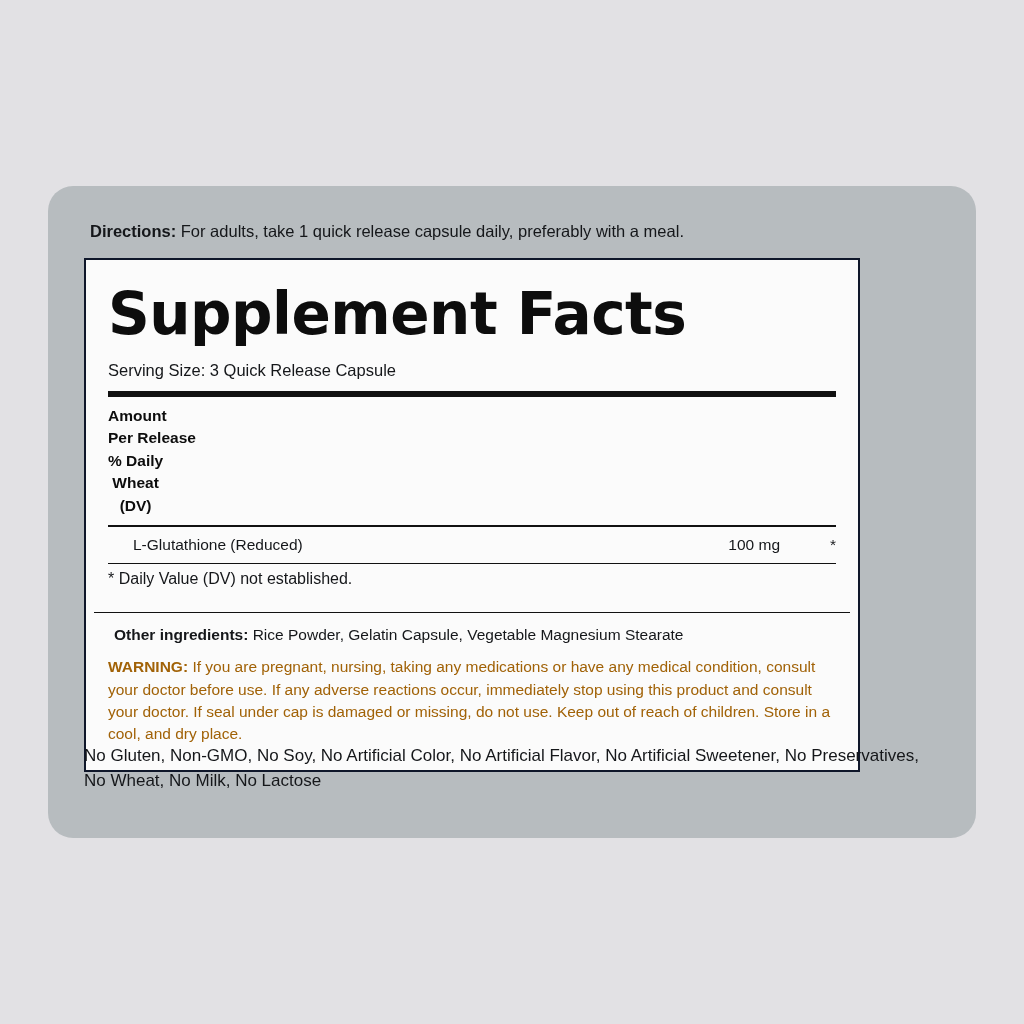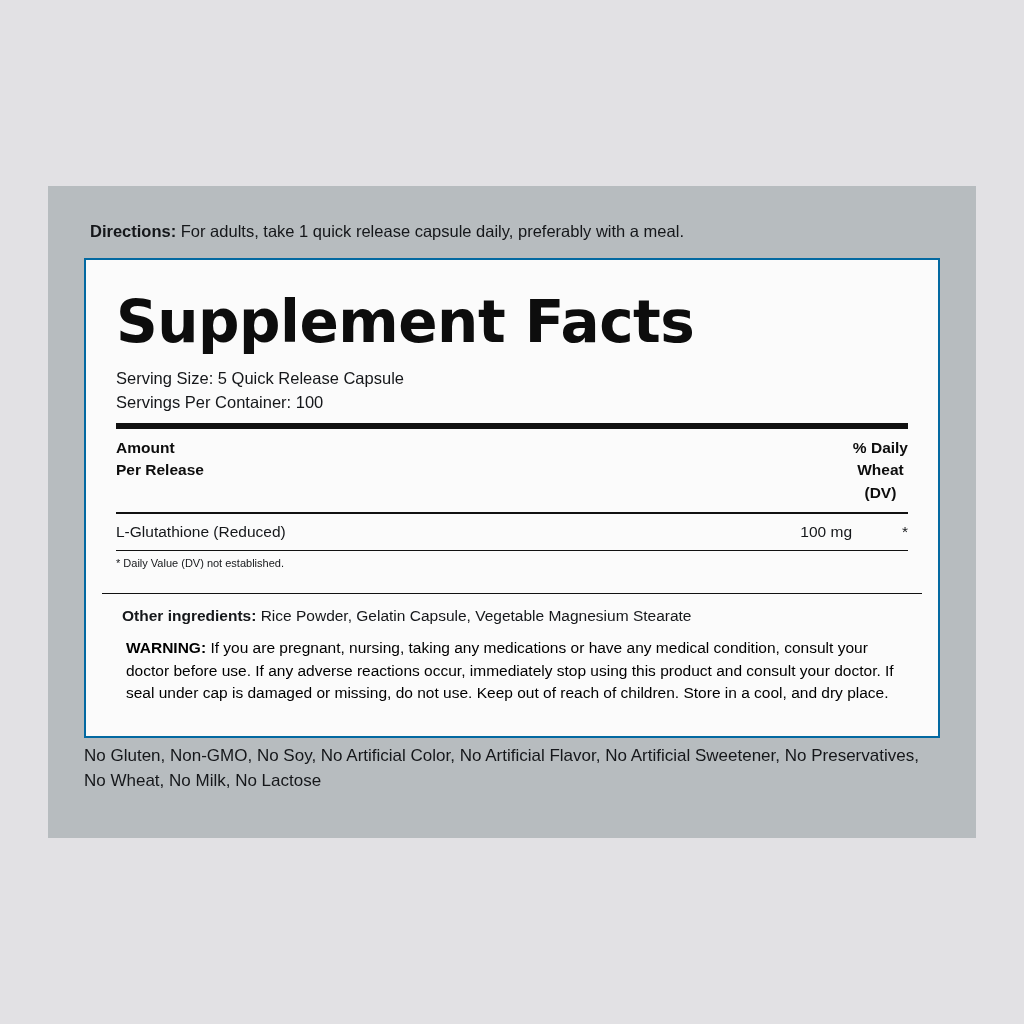--- a/index.html
+++ b/index.html
@@ -14,44 +14,45 @@
     -webkit-font-smoothing: antialiased;
   }
 
   .panel {
     position: absolute;
     left: 48px;
     top: 186px;
     width: 928px;
     height: 652px;
     background: #b7bcbf;
+    border-radius: 25px;
   }
 
   .directions {
     position: absolute;
     left: 42px;
     top: 35px;
     width: 850px;
     font-size: 16.5px;
     color: #15171a;
     line-height: 1.3;
   }
   .directions .lead {
     font-weight: bold;
   }
 
   .facts-box {
     position: absolute;
     left: 36px;
     top: 72px;
-    width: 856px;
+    width: 776px;
     background: #fbfbfb;
-    border: 2px solid #0369a1;
+    border: 2px solid #0f172a;
     box-sizing: border-box;
-    padding: 16px;
+    padding: 8px;
   }
 
   .facts-inner {
     padding: 12px 14px 14px 14px;
   }
 
   .facts-title {
     font-size: 58px;
     font-weight: bold;
     letter-spacing: -0.5px;
@@ -85,62 +86,63 @@
 
   .amount-row {
     display: flex;
     justify-content: space-between;
     align-items: flex-start;
     padding: 8px 0 8px 0;
     font-size: 15.5px;
     font-weight: bold;
     color: #0d0d0d;
     line-height: 1.45;
+    flex-direction: column;
   }
   .amount-left { text-align: left; }
   .amount-right { text-align: center; }
 
   .nutrient-row {
     display: flex;
     align-items: baseline;
     padding: 9px 0 9px 0;
     font-size: 15.5px;
     color: #15171a;
   }
-  .nutrient-name { flex: 1 1 auto; }
+  .nutrient-name { flex: 1 1 auto; margin-left: 25px; }
   .nutrient-amount {
     flex: 0 0 auto;
     text-align: center;
     padding-right: 42px;
   }
   .nutrient-dv {
     flex: 0 0 auto;
     width: 14px;
     text-align: right;
   }
 
   .footnote {
-    font-size: 11px;
+    font-size: 16px;
     color: #15171a;
     padding: 6px 0 10px 0;
   }
 
   .other-ing {
     position: relative;
     margin: 12px 14px 0 20px;
     font-size: 15.5px;
     color: #15171a;
     line-height: 1.35;
   }
   .other-ing .lead { font-weight: bold; }
 
   .warning {
-    margin: 10px 14px 16px 24px;
-    font-size: 15.5px;
-    color: #000000;
+    margin: 10px 14px 16px 14px;
+    font-size: 15.5px;
+    color: #a16207;
     line-height: 1.45;
   }
   .warning .lead { font-weight: bold; }
 
   .free-from {
     position: absolute;
     left: 36px;
     top: 558px;
     width: 850px;
     font-size: 17px;
@@ -155,22 +157,21 @@
 
   <div class="directions">
     <span class="lead">Directions:</span><span> For adults, take 1 quick release capsule daily, preferably with a meal.</span>
   </div>
 
   <div class="facts-box">
     <div class="facts-inner">
 
       <div class="facts-title">Supplement Facts</div>
 
-      <div class="serving-line">Serving Size: 5 Quick Release Capsule</div>
-      <div class="serving-line">Servings Per Container: 100</div>
+      <div class="serving-line">Serving Size: 3 Quick Release Capsule</div>
 
       <div class="rule-thick"></div>
 
       <div class="amount-row">
         <div class="amount-left">
           <div>Amount</div>
           <div>Per Release</div>
         </div>
         <div class="amount-right">
           <div>% Daily</div>

